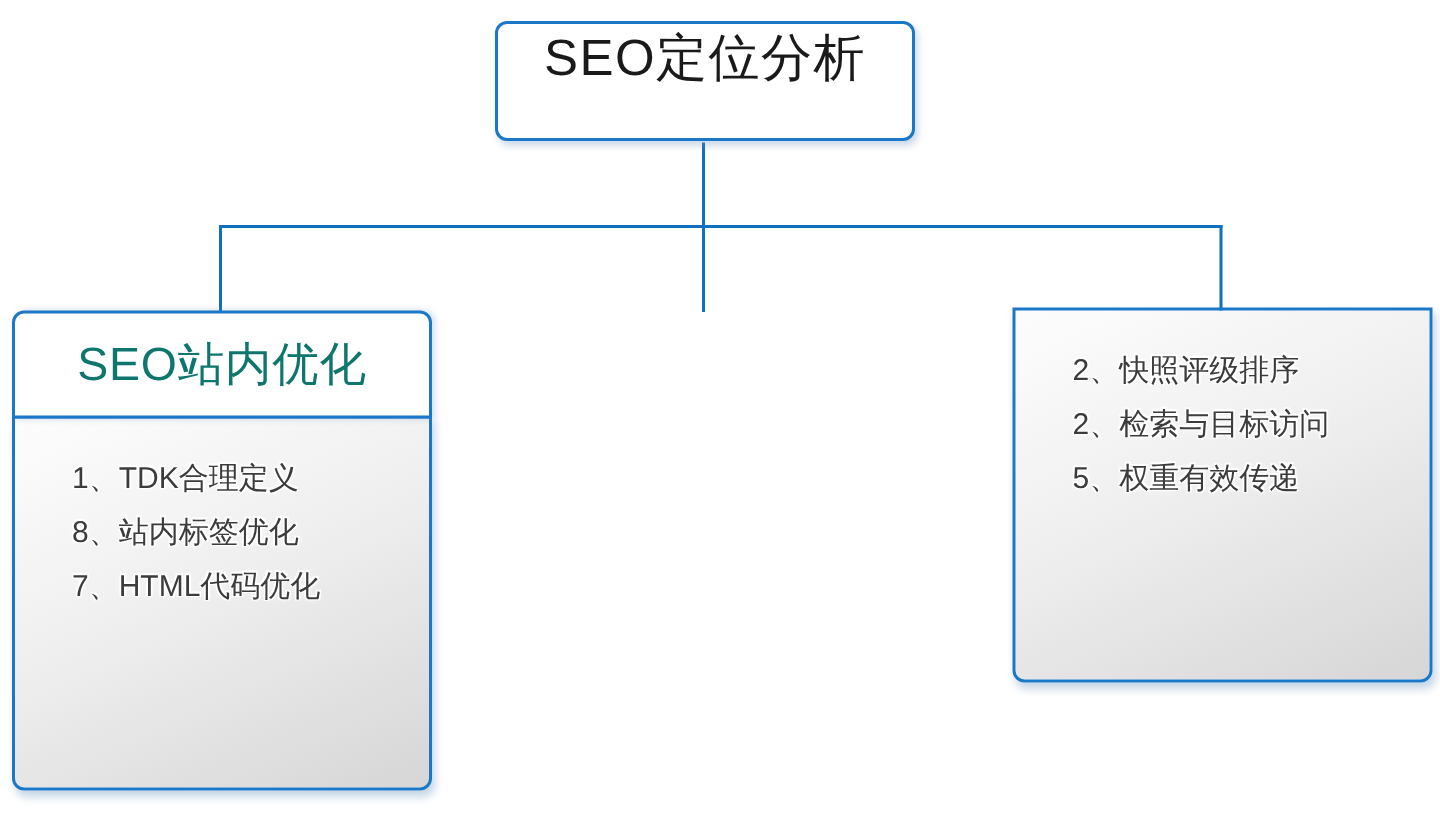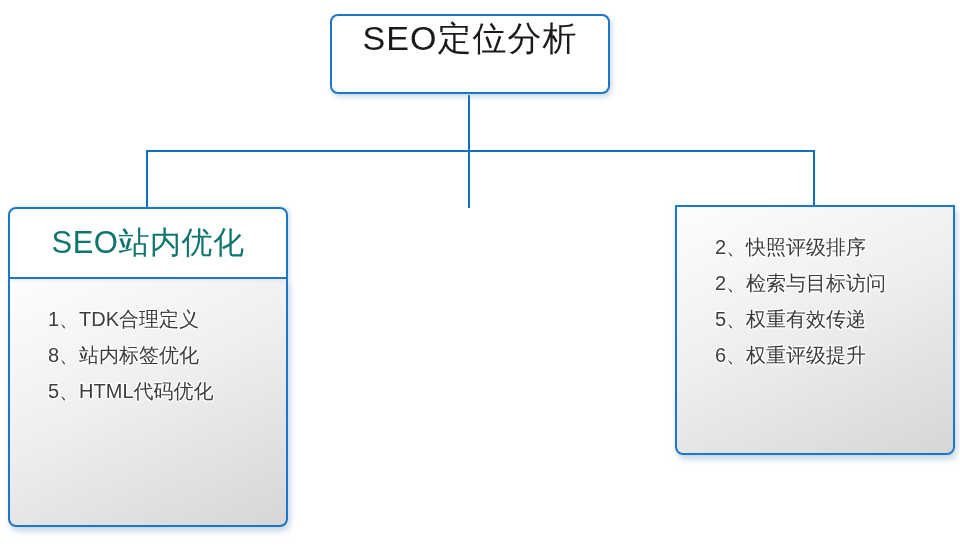--- a/index.html
+++ b/index.html
@@ -77,30 +77,29 @@
   </div>
 
   <div class="branch" id="branch-0">
     <div class="branch-header">
       <span class="title">SEO站内优化</span>
     </div>
     <div class="branch-body">
       <ul>
         <li>1、TDK合理定义</li>
         <li>8、站内标签优化</li>
-        <li>5、HTML代码优化</li>
+        <li>7、HTML代码优化</li>
       </ul>
     </div>
   </div>
 
 
   <div class="branch" id="branch-2">
     <div class="branch-body">
       <ul>
         <li>2、快照评级排序</li>
         <li>2、检索与目标访问</li>
         <li>5、权重有效传递</li>
-        <li>6、权重评级提升</li>
       </ul>
     </div>
   </div>
 
 </div>
 
 </body></html>

